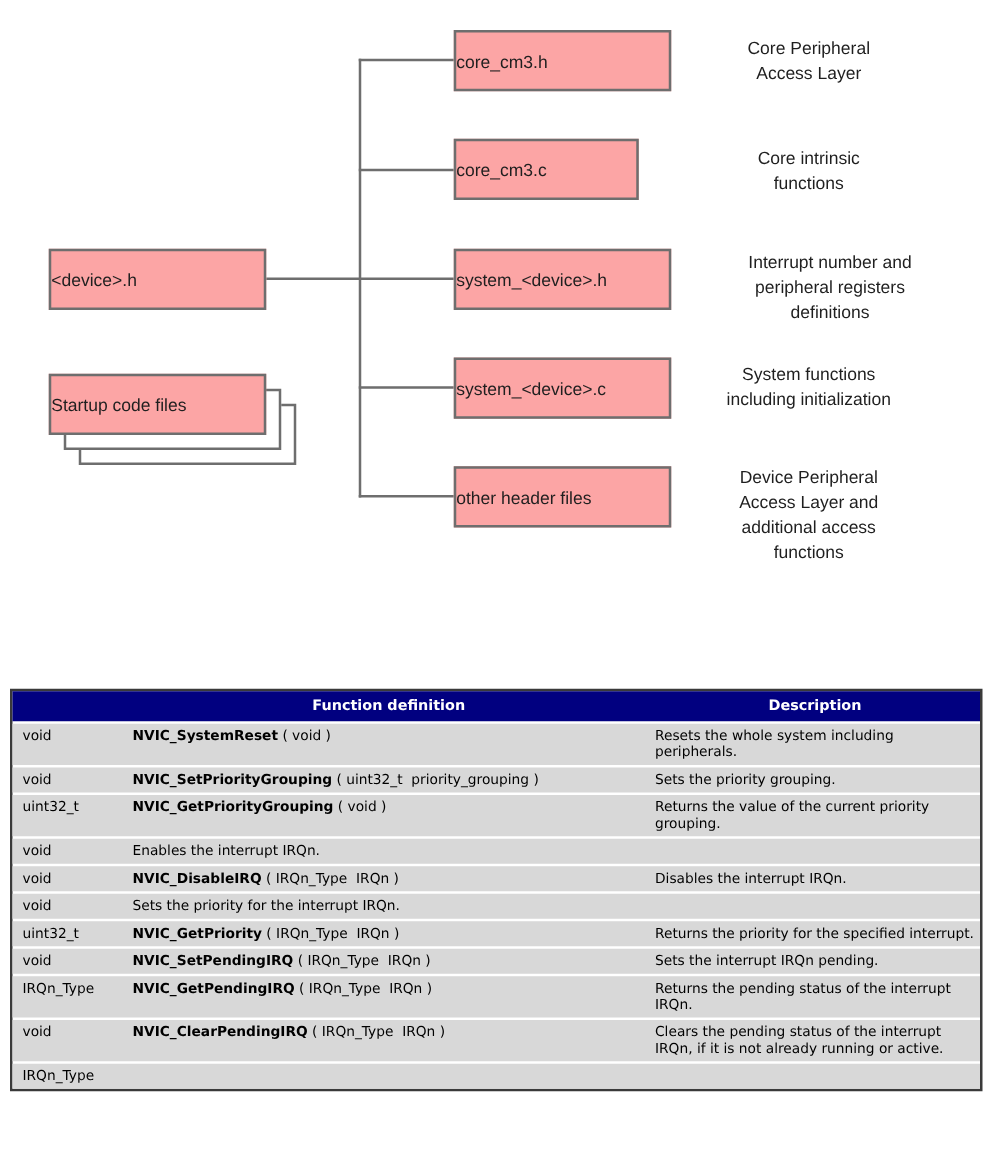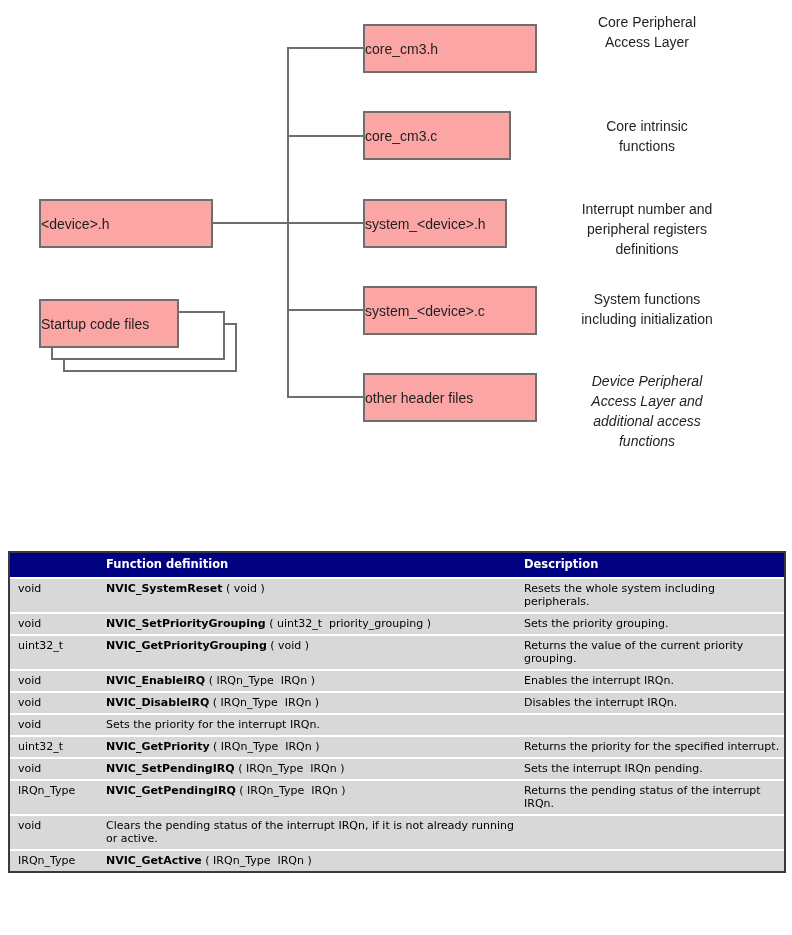--- a/index.html
+++ b/index.html
@@ -22,21 +22,21 @@
               border:2px solid #3a3a3a; background:#ffffff;
               font-family:"DejaVu Sans", sans-serif; font-size:11px; color:#000; }
   .tr { display:grid; grid-template-columns:92px 418px 1fr; background:#d8d8d8;
         margin-bottom:2px; }
   .tr:last-child { margin-bottom:0; }
   .tr.head { background:#010080; color:#ffffff; font-weight:bold; }
   .td { padding:3px 4px 4px 4px; line-height:13px; }
   .td.type { padding-left:8px; }
   .td.fn { white-space:pre-wrap; }
   .fname { font-weight:bold; }
-  .tr.head .td { padding-top:5px; padding-bottom:6px; font-size:11.5px; }
+  .tr.head .td { padding-top:5px; padding-bottom:6px; font-size:11.5px;text-align:center; }
 </style>
 </head>
 <body>
 
 <div id="stage">
 
   <div>
 
     <div class="vline" style="left:287px; top:47px; height:351px;"></div>
     <div class="hline" style="left:287px; top:47px; width:76px;"></div>
@@ -45,51 +45,51 @@
     <div class="hline" style="left:287px; top:309px; width:76px;"></div>
     <div class="hline" style="left:287px; top:396px; width:76px;"></div>
 
     <div class="dbox" style="left:39px; top:199px; width:174px; height:49px;">
       <span>&lt;device&gt;.h</span>
     </div>
 
     <div>
       <div class="stackbox" style="left:63px; top:323px; width:174px; height:49px;"></div>
       <div class="stackbox" style="left:51px; top:311px; width:174px; height:49px;"></div>
-      <div class="dbox" style="left:39px; top:299px; width:140px; height:49px;">
+      <div class="dbox" style="left:39px; top:299px; width:174px; height:49px;">
         <span>Startup code files</span>
       </div>
     </div>
 
     <div class="dbox" style="left:363px; top:24px; width:174px; height:49px;">
       <span>core_cm3.h</span>
     </div>
     <div class="dbox" style="left:363px; top:111px; width:148px; height:49px;">
       <span>core_cm3.c</span>
     </div>
-    <div class="dbox" style="left:363px; top:199px; width:144px; height:49px;">
+    <div class="dbox" style="left:363px; top:199px; width:174px; height:49px;">
       <span>system_&lt;device&gt;.h</span>
     </div>
     <div class="dbox" style="left:363px; top:286px; width:174px; height:49px;">
       <span>system_&lt;device&gt;.c</span>
     </div>
     <div class="dbox" style="left:363px; top:373px; width:174px; height:49px;">
       <span>other header files</span>
     </div>
 
-    <div class="dlabel" style="left:537px; top:12px;">Core Peripheral
+    <div class="dlabel" style="left:537px; top:28px;">Core Peripheral
 Access Layer</div>
     <div class="dlabel" style="left:537px; top:116px;">Core intrinsic
 functions</div>
-    <div class="dlabel" style="left:537px; top:199px;">Interrupt number and
+    <div class="dlabel" style="left:554px; top:199px;">Interrupt number and
 peripheral registers
 definitions</div>
     <div class="dlabel" style="left:537px; top:289px;">System functions
 including initialization</div>
-    <div class="dlabel" style="left:537px; top:371px;font-style:italic;">Device Peripheral
+    <div class="dlabel" style="left:537px; top:371px;">Device Peripheral
 Access Layer and
 additional access
 functions</div>
   </div>
 
   <div id="fn-table">
 
     <div class="tr head">
       <div class="td type"></div>
       <div class="td">Function definition</div>
@@ -109,21 +109,20 @@
     </div>
 
     <div class="tr">
       <div class="td type">uint32_t</div>
       <div class="td fn"><span class="fname">NVIC_GetPriorityGrouping</span><span> ( void )</span></div>
       <div class="td">Returns the value of the current priority grouping.</div>
     </div>
 
     <div class="tr">
       <div class="td type">void</div>
-      <div class="td fn"><span class="fname">NVIC_EnableIRQ</span><span> ( IRQn_Type  IRQn )</span></div>
       <div class="td">Enables the interrupt IRQn.</div>
     </div>
 
     <div class="tr">
       <div class="td type">void</div>
       <div class="td fn"><span class="fname">NVIC_DisableIRQ</span><span> ( IRQn_Type  IRQn )</span></div>
       <div class="td">Disables the interrupt IRQn.</div>
     </div>
 
     <div class="tr">
@@ -144,22 +143,22 @@
     </div>
 
     <div class="tr">
       <div class="td type">IRQn_Type</div>
       <div class="td fn"><span class="fname">NVIC_GetPendingIRQ</span><span> ( IRQn_Type  IRQn )</span></div>
       <div class="td">Returns the pending status of the interrupt IRQn.</div>
     </div>
 
     <div class="tr">
       <div class="td type">void</div>
+      <div class="td fn"><span class="fname">NVIC_ClearPendingIRQ</span><span> ( IRQn_Type  IRQn )</span></div>
       <div class="td">Clears the pending status of the interrupt IRQn, if it is not already running or active.</div>
     </div>
 
     <div class="tr">
       <div class="td type">IRQn_Type</div>
-      <div class="td fn"><span class="fname">NVIC_GetActive</span><span> ( IRQn_Type  IRQn )</span></div>
     </div>
 
   </div>
 </div>
 
 </body></html>

